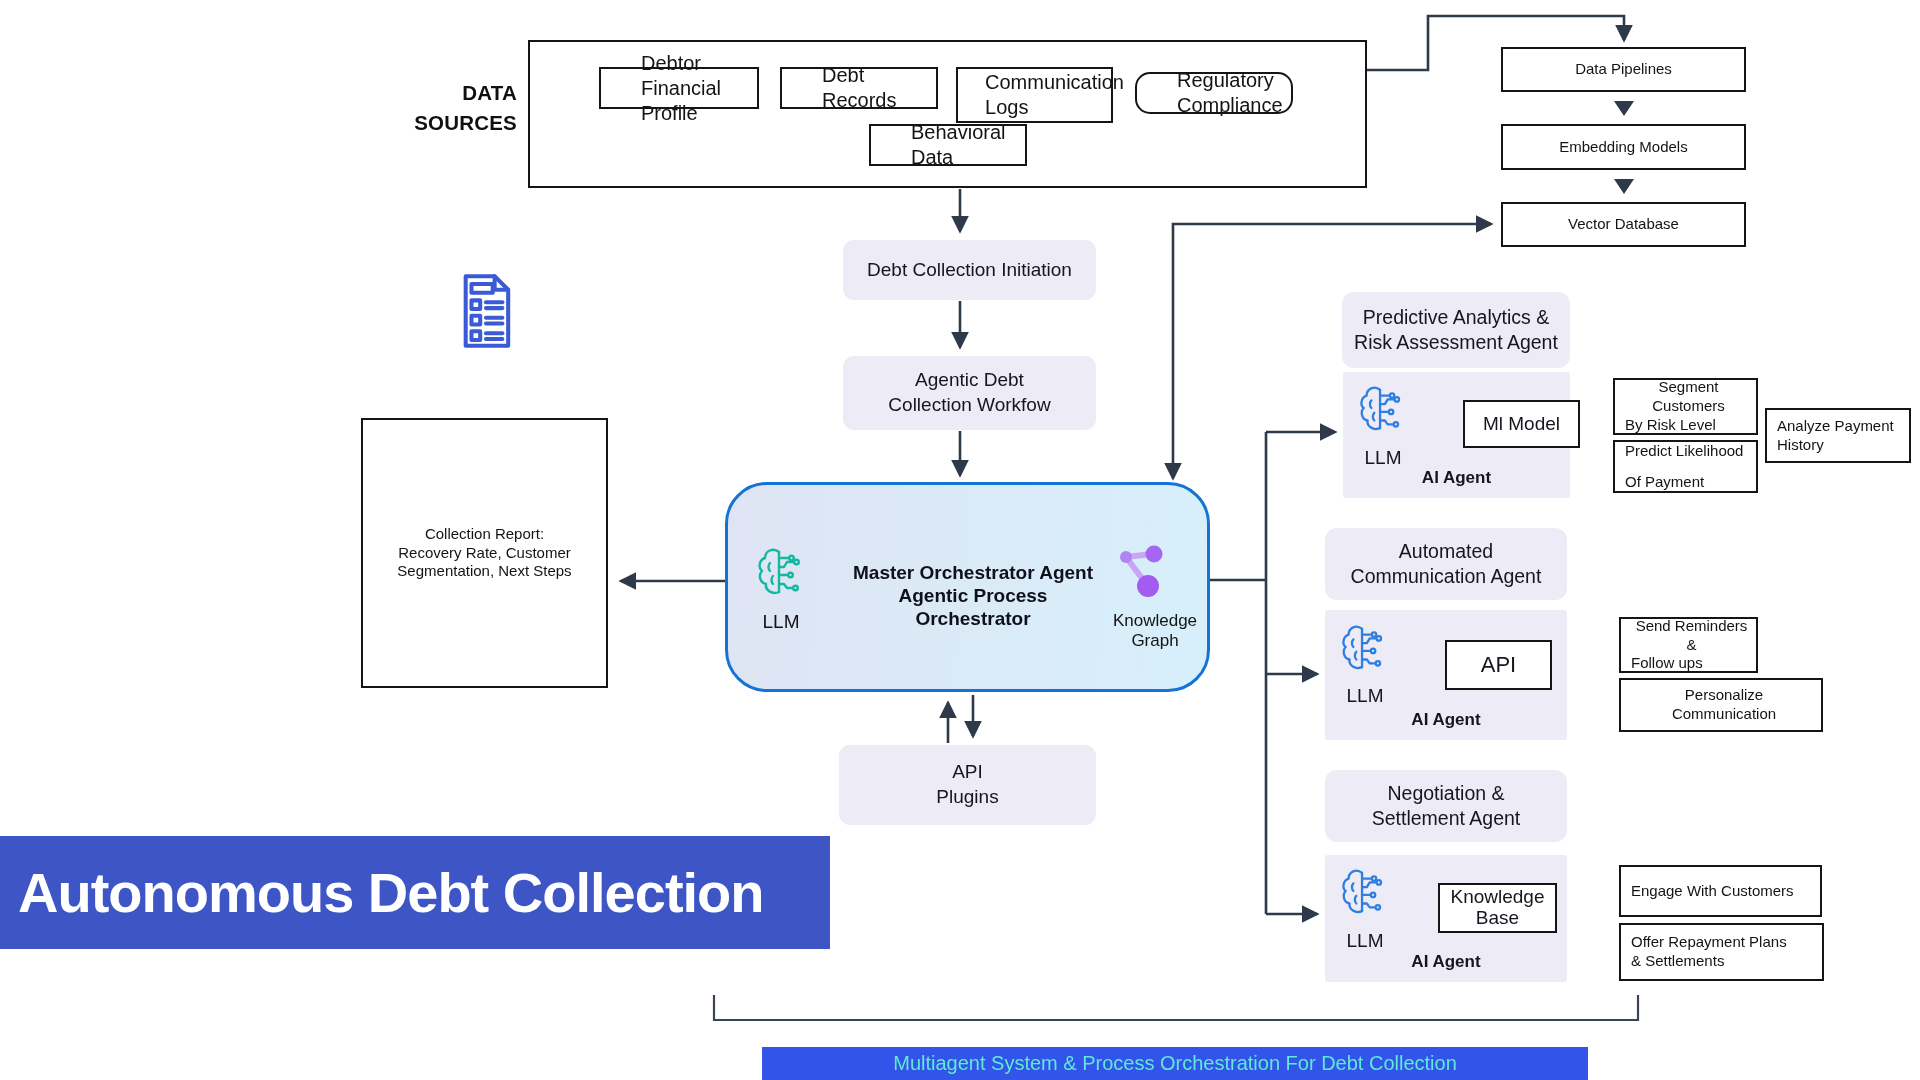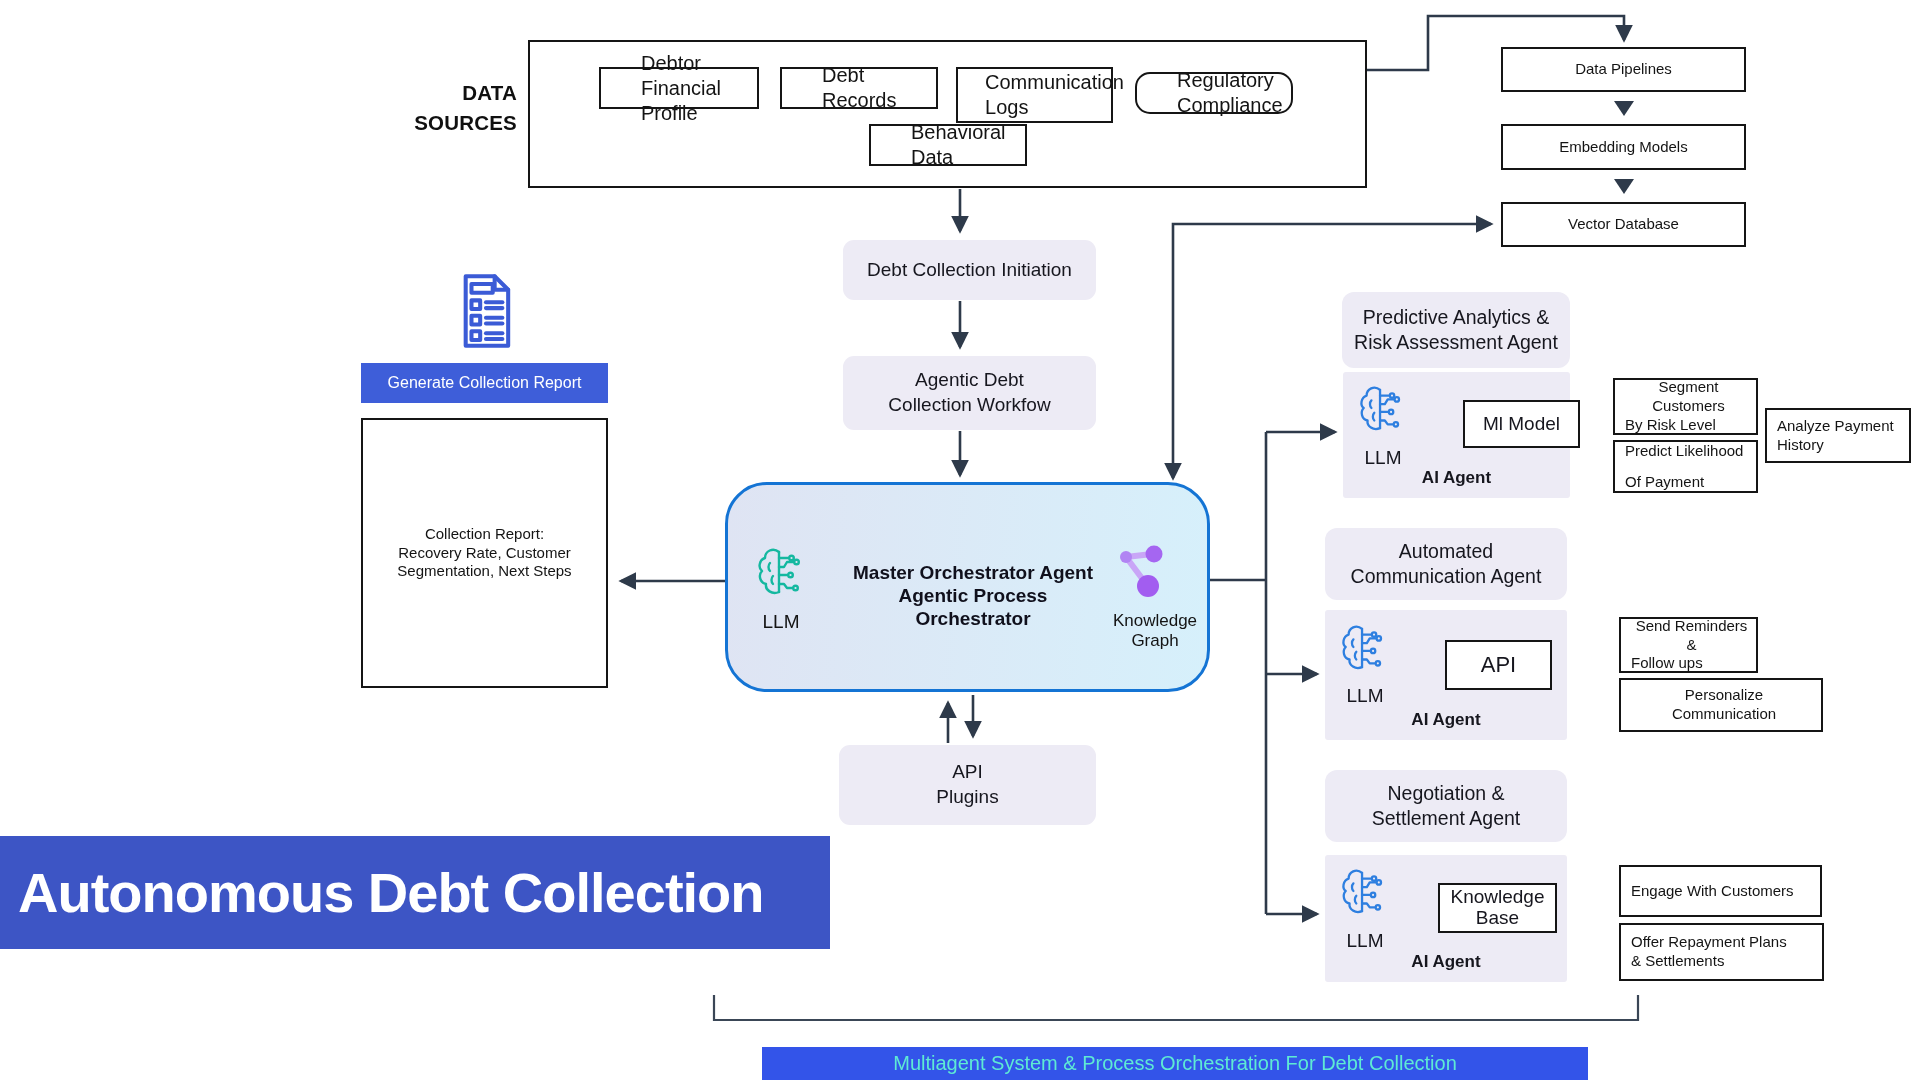--- a/index.html
+++ b/index.html
@@ -159,21 +159,20 @@
       <rect x="15" y="45" width="9" height="9"></rect>
       <rect x="15" y="61" width="9" height="9"></rect>
       <path d="M30 31 H47"></path>
         <path d="M30 37 H47"></path>
       <path d="M30 47 H47"></path>
         <path d="M30 53 H47"></path>
       <path d="M30 63 H47"></path>
         <path d="M30 69 H47"></path>
     </g>
   </svg>
-  <div class="btn" style="left:361px;top:363px;width:247px;height:40px;">Generate Collection Report</div>
   <div class="wbox report-box" style="left:361px;top:418px;width:247px;height:270px;">
     <div>Collection Report:</div>
     <div>Recovery Rate, Customer</div>
     <div>Segmentation, Next Steps</div>
   </div>
 
   <div class="lav agent-name" style="left:1342px;top:292px;width:228px;height:76px;display:flex;">
     <span>Predictive Analytics &amp;</span>
     <span>Risk Assessment Agent</span>
   </div>

